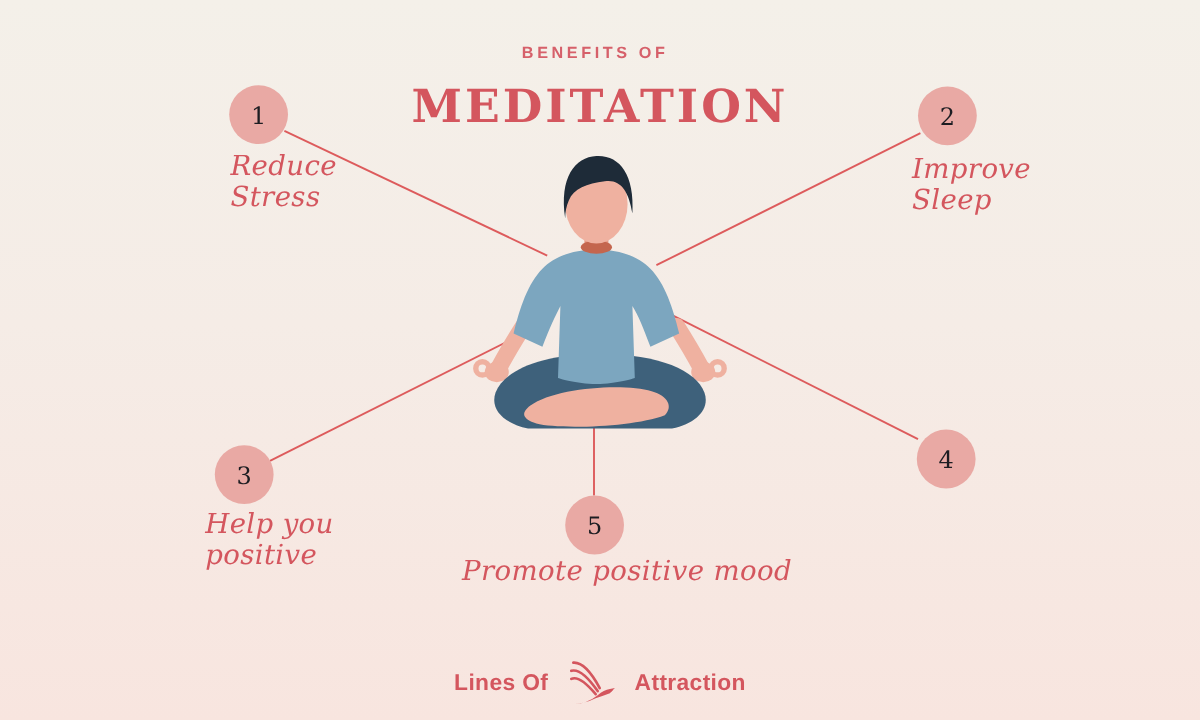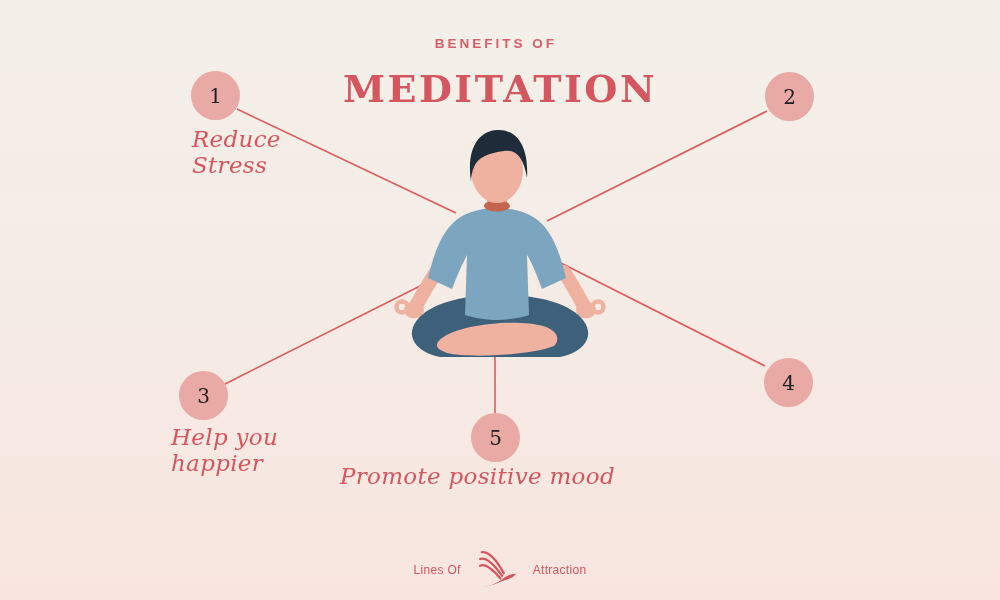--- a/index.html
+++ b/index.html
@@ -51,33 +51,33 @@
   }
   .c1 { left: 191px; top: 71px; }
   .l1 { left: 192px; top: 126px; width: 112px; }
   .c2 { left: 765px; top: 72px; }
   .l2 { left: 760px; top: 128px; width: 105px; }
   .c3 { left: 179px; top: 371px; }
   .l3 { left: 171px; top: 424px; width: 122px; }
   .c4 { left: 764px; top: 358px; }
   .l4 { left: 760px; top: 410px; width: 125px; }
   .c5 { left: 471px; top: 413px; }
-  .l5 { left: 340px; top: 463px; width: 320px; text-align: left; }
+  .l5 { left: 340px; top: 463px; width: 320px; text-align: right; }
 
   
   .figure-svg { position: absolute; left: 390px; top: 126px; z-index: 2; pointer-events: none; }
 
   
   .footer {
     position: absolute; left: 0; top: 548px; width: 1000px;
     display: flex; align-items: center; justify-content: center;
     gap: 14px; z-index: 3;
   }
   .brand-text {
-    font-size: 12px; font-weight: 400; color: #d4565e; letter-spacing: 0.3px;
+    font-size: 19px; font-weight: 700; color: #d4565e; letter-spacing: 0.3px;
   }
   .bird { width: 44px; height: 44px; }
 </style>
 </head>
 <body>
 
 <div class="canvas">
 
   <div class="eyebrow">BENEFITS OF</div>
   <div class="main-title">MEDITATION</div>
@@ -91,25 +91,26 @@
   </svg>
 
   <div class="benefit-circle c1">
     <span>1</span>
   </div>
   <div class="benefit-label l1">Reduce Stress</div>
 
   <div class="benefit-circle c2">
     <span>2</span>
   </div>
+  <div class="benefit-label l2">Improve Sleep</div>
 
   <div class="benefit-circle c3">
     <span>3</span>
   </div>
-  <div class="benefit-label l3">Help you happier</div>
+  <div class="benefit-label l3">Help you positive</div>
 
   <div class="benefit-circle c4">
     <span>4</span>
   </div>
 
   <div class="benefit-circle c5">
     <span>5</span>
   </div>
   <div class="benefit-label l5">Promote positive mood</div>
 

